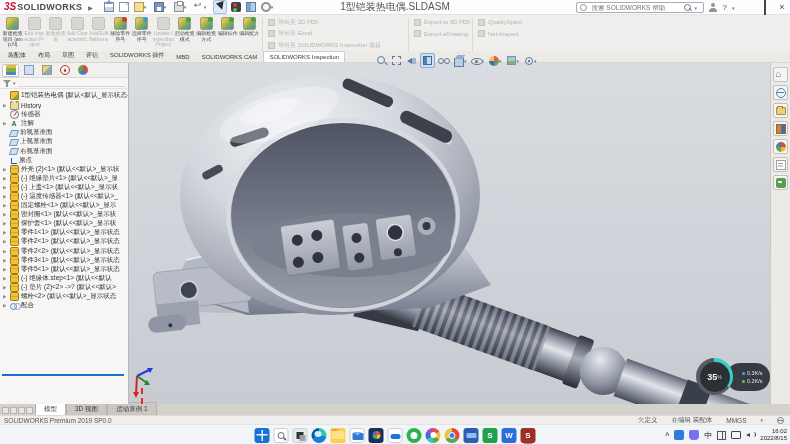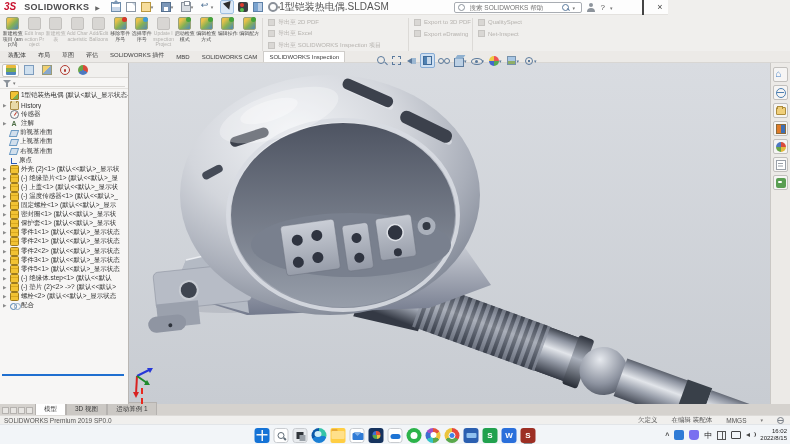--- a/index.html
+++ b/index.html
@@ -1,25 +1,25 @@
 <!DOCTYPE html>
 <html><head>
 <meta charset="utf-8">
 <style>
   html,body{margin:0;padding:0;background:#888;}
   *{box-sizing:border-box;}
   .screen{position:relative;width:790px;height:444px;overflow:hidden;
     font-family:"Liberation Sans",sans-serif;background:#f0efed;cursor:default;}
 
   
-  .titlebar{position:absolute;left:0;top:0;width:668px;height:15px;background:#fdfdfd;
+  .titlebar{position:absolute;left:0;top:0;width:790px;height:15px;background:#fdfdfd;
     border-bottom:1px solid #e4e2df;display:flex;align-items:center;}
   .logo{display:flex;align-items:center;padding:0 4px;height:100%;}
   .logo .lg1{color:#c8102e;font-weight:bold;font-style:italic;font-size:10px;line-height:10px;}
-  .logo .lg2{color:#4b4b4d;font-weight:bold;font-size:9px;letter-spacing:.3px;margin-left:8px;}
+  .logo .lg2{color:#4b4b4d;font-weight:bold;font-size:9px;letter-spacing:.3px;margin-left:1px;}
   .logo-expand{font-size:6px;color:#666;margin:0 4px 0 2px;}
   .qat{display:flex;align-items:center;gap:3px;margin-left:6px;}
   .qitem{display:flex;align-items:center;padding:1px;border-radius:2px;}
   .qitem.active{background:#dce9f7;border:1px solid #9fc0e2;}
   .qico{width:10px;height:10px;display:inline-block;position:relative;}
   .qcaret{display:none;}
   .qcaret.caret{display:inline-block;width:5px;font-size:5px;color:#777;}
   .qcaret.caret::before{content:"\25BE";}
   
   .home-icon{background:linear-gradient(#fff 45%,#c7d6e8 45%);border:1px solid #6d8cab;}
@@ -816,20 +816,40 @@
 
     <svg class="triad" width="40" height="36" viewBox="0 0 40 36">
       <line x1="22" y1="12" x2="36" y2="5" stroke="#2637d8" stroke-width="2"></line>
       <polygon points="38,4 32,4 35,9" fill="#2637d8"></polygon>
       <line x1="22" y1="12" x2="21" y2="30" stroke="#d82222" stroke-width="2"></line>
       <polygon points="21,34 18,28 24,28" fill="#d82222"></polygon>
       <line x1="22" y1="12" x2="32" y2="19" stroke="#1d8a2c" stroke-width="2"></line>
       <polygon points="35,21 29,21 32,16" fill="#1d8a2c"></polygon>
     </svg>
 
+    <div class="widget">
+      <div class="wpill">
+
+          <div class="wrow">
+            <span class="wdot" style="background: rgb(74, 163, 255);"></span>
+            <span class="wtxt">0.3K/s</span>
+          </div>
+
+          <div class="wrow">
+            <span class="wdot" style="background: rgb(88, 208, 92);"></span>
+            <span class="wtxt">0.2K/s</span>
+          </div>
+        </div>
+      <div class="wring">
+        <div class="wcore">
+          <span class="wpct">35</span>
+            <span class="wpctu">%</span>
+        </div>
+      </div>
+    </div>
   </div>
 
   <div class="taskpane">
 
       <div class="tpitem">
         <span class="tpico tp-home-icon"></span>
       </div>
 
       <div class="tpitem">
         <span class="tpico content-central-icon"></span>

